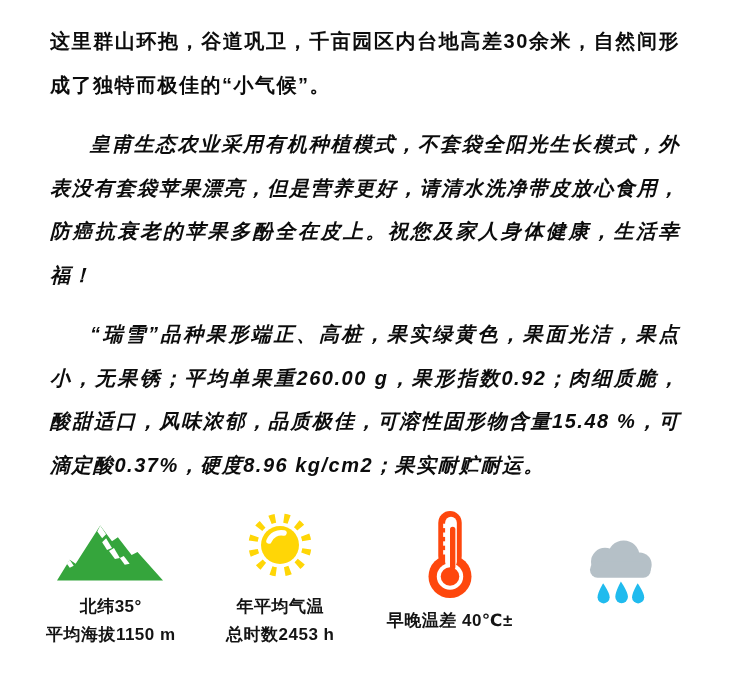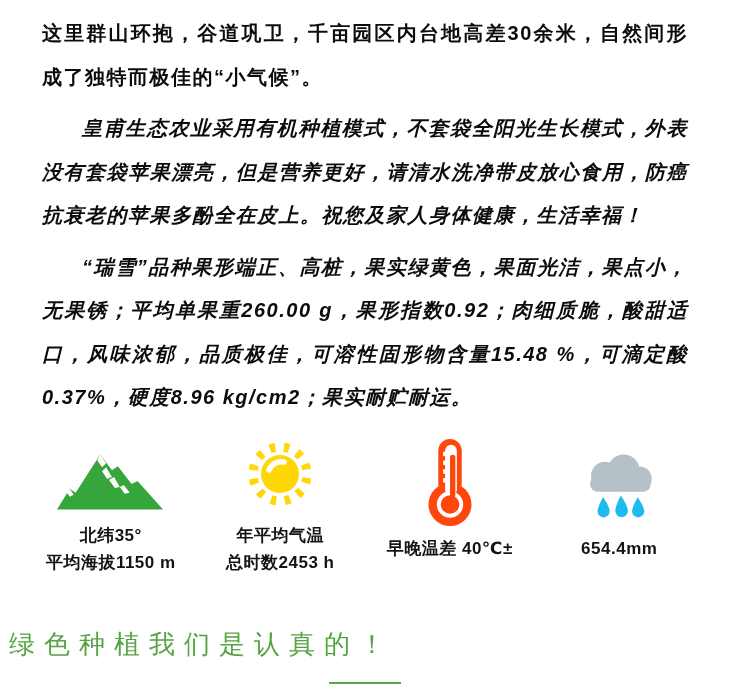--- a/index.html
+++ b/index.html
@@ -11,21 +11,21 @@
   }
   .article {
     padding: 4px 34px 0 34px;
     color: #0c0c0c;
     font-size: 20px;
     font-weight: 600;
     line-height: 43.5px;
     letter-spacing: 1.5px;
     text-align: justify;
   }
-  .article p { margin: 8px; }
+  .article p { margin: 16px; }
   .article p.indent { text-indent: 2em; font-style: italic; }
 
   .stats-row {
     margin-top: 12px;
     padding: 0 26px;
     display: flex;
     justify-content: space-between;
     align-items: center;
   }
   .stat {
@@ -133,21 +133,20 @@
       <svg width="84" height="78" viewBox="0 0 90 80" aria-hidden="true">
         <circle cx="30" cy="27" r="15" fill="#b5c0c7"></circle>
         <circle cx="50" cy="21" r="17" fill="#b5c0c7"></circle>
         <circle cx="67" cy="30" r="13" fill="#b5c0c7"></circle>
         <rect x="14" y="27" width="65" height="17" rx="8" fill="#b5c0c7"></rect>
         <path d="M28 50 C28 50 22 60 22 65 a6.5 6.5 0 0 0 13 0 C35 60 28 50 28 50 Z" fill="#20bbee"></path>
         <path d="M47 48 C47 48 41 59 41 64.5 a6.8 6.8 0 0 0 13.6 0 C54.6 59 47 48 47 48 Z" fill="#20bbee"></path>
         <path d="M65 50 C65 50 59 60 59 65 a6.5 6.5 0 0 0 13 0 C72 60 65 50 65 50 Z" fill="#20bbee"></path>
       </svg>
     </div>
-    <div class="stat-label">654.4mm</div>
   </div>
 
 </div>
 
 <div class="section-header">
   <div class="section-title">绿色种植我们是认真的！</div>
   <div class="section-divider"></div>
 
 </div>
 

